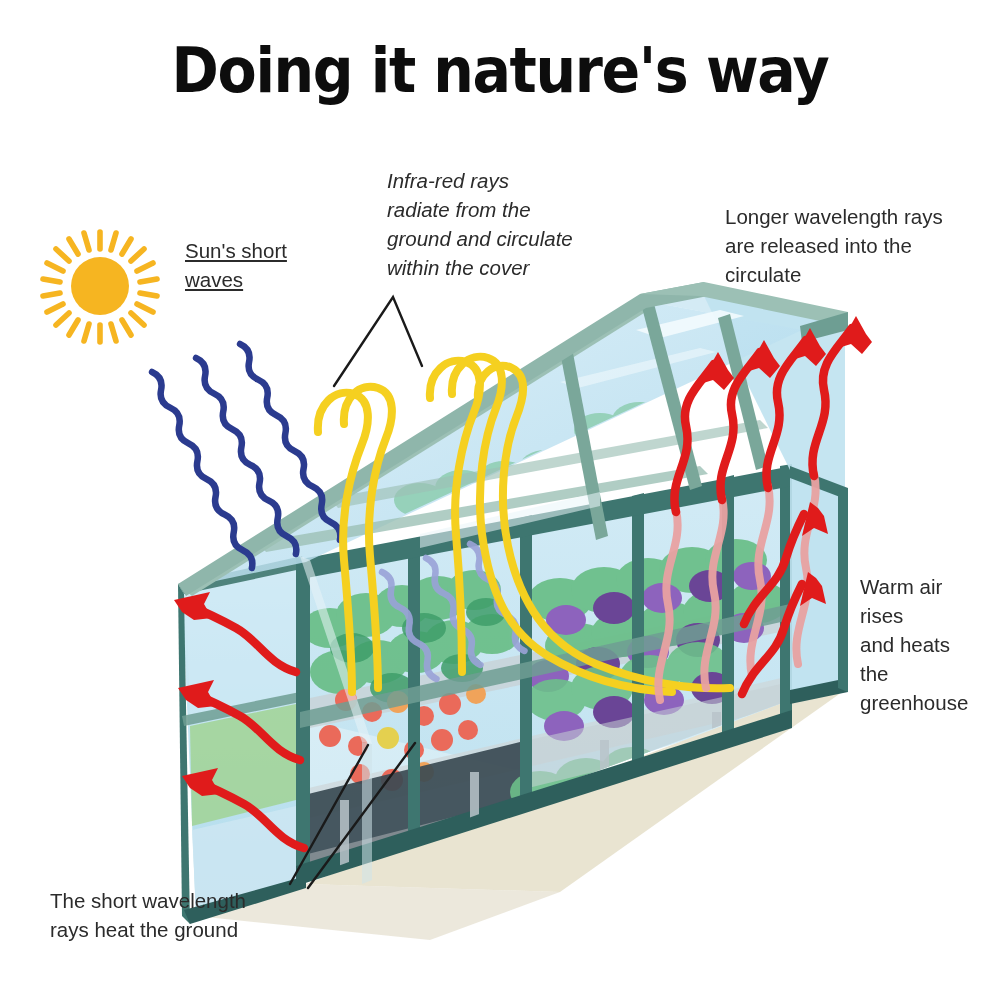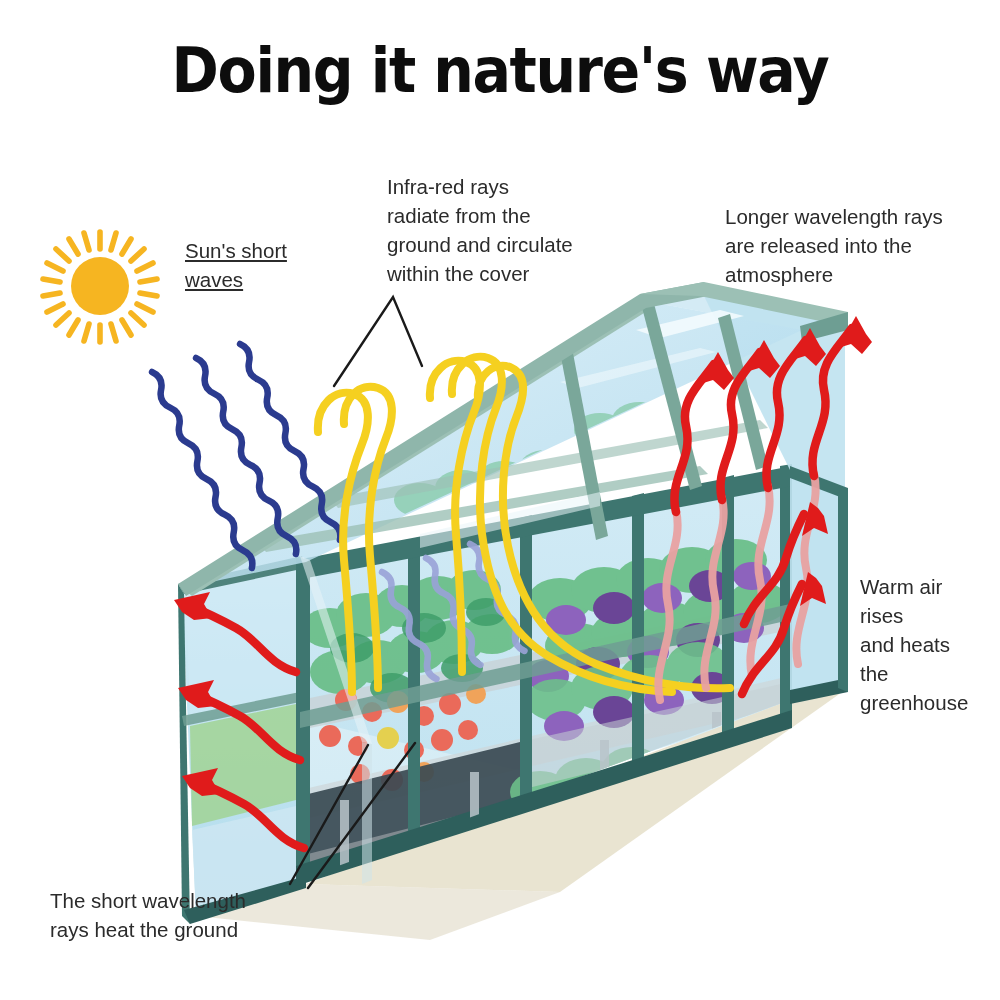--- a/index.html
+++ b/index.html
@@ -11,21 +11,21 @@
     position:absolute;left:0;top:34px;width:1000px;text-align:center;
     font-family:"DejaVu Sans","Liberation Sans",sans-serif;
     font-weight:bold;font-size:62px;letter-spacing:-1.5px;color:#0d0d0d;
     transform:scaleX(0.92);transform-origin:50% 50%;white-space:nowrap;
   }
   .cap{
     position:absolute;color:#2b2b2b;font-family:"Liberation Sans",sans-serif;
     font-size:20.5px;line-height:1.42;white-space:pre-line;
   }
   .cap-sun{left:185px;top:236px;text-decoration:underline;}
-  .cap-ir{left:387px;top:172px;}
+  .cap-ir{left:387px;top:166px;font-style:italic;}
   .cap-long{left:725px;top:202px;}
   .cap-warm{left:860px;top:572px;}
   .cap-short{left:50px;top:886px;}
 </style>
 </head>
 <body>
 
 <div id="stage">
 
   <svg id="art" viewBox="0 0 1000 1000" aria-hidden="true">
@@ -370,20 +370,20 @@
   <div class="ttl">Doing it nature's way</div>
 
   <div class="cap cap-sun">Sun's short
 waves</div>
   <div class="cap cap-ir">Infra-red rays
 radiate from the
 ground and circulate
 within the cover</div>
   <div class="cap cap-long">Longer wavelength rays
 are released into the
-atmosphere</div>
+circulate</div>
   <div class="cap cap-warm">Warm air rises
 and heats the
 greenhouse</div>
   <div class="cap cap-short">The short wavelength
 rays heat the ground</div>
 
 </div>
 
 </body></html>

